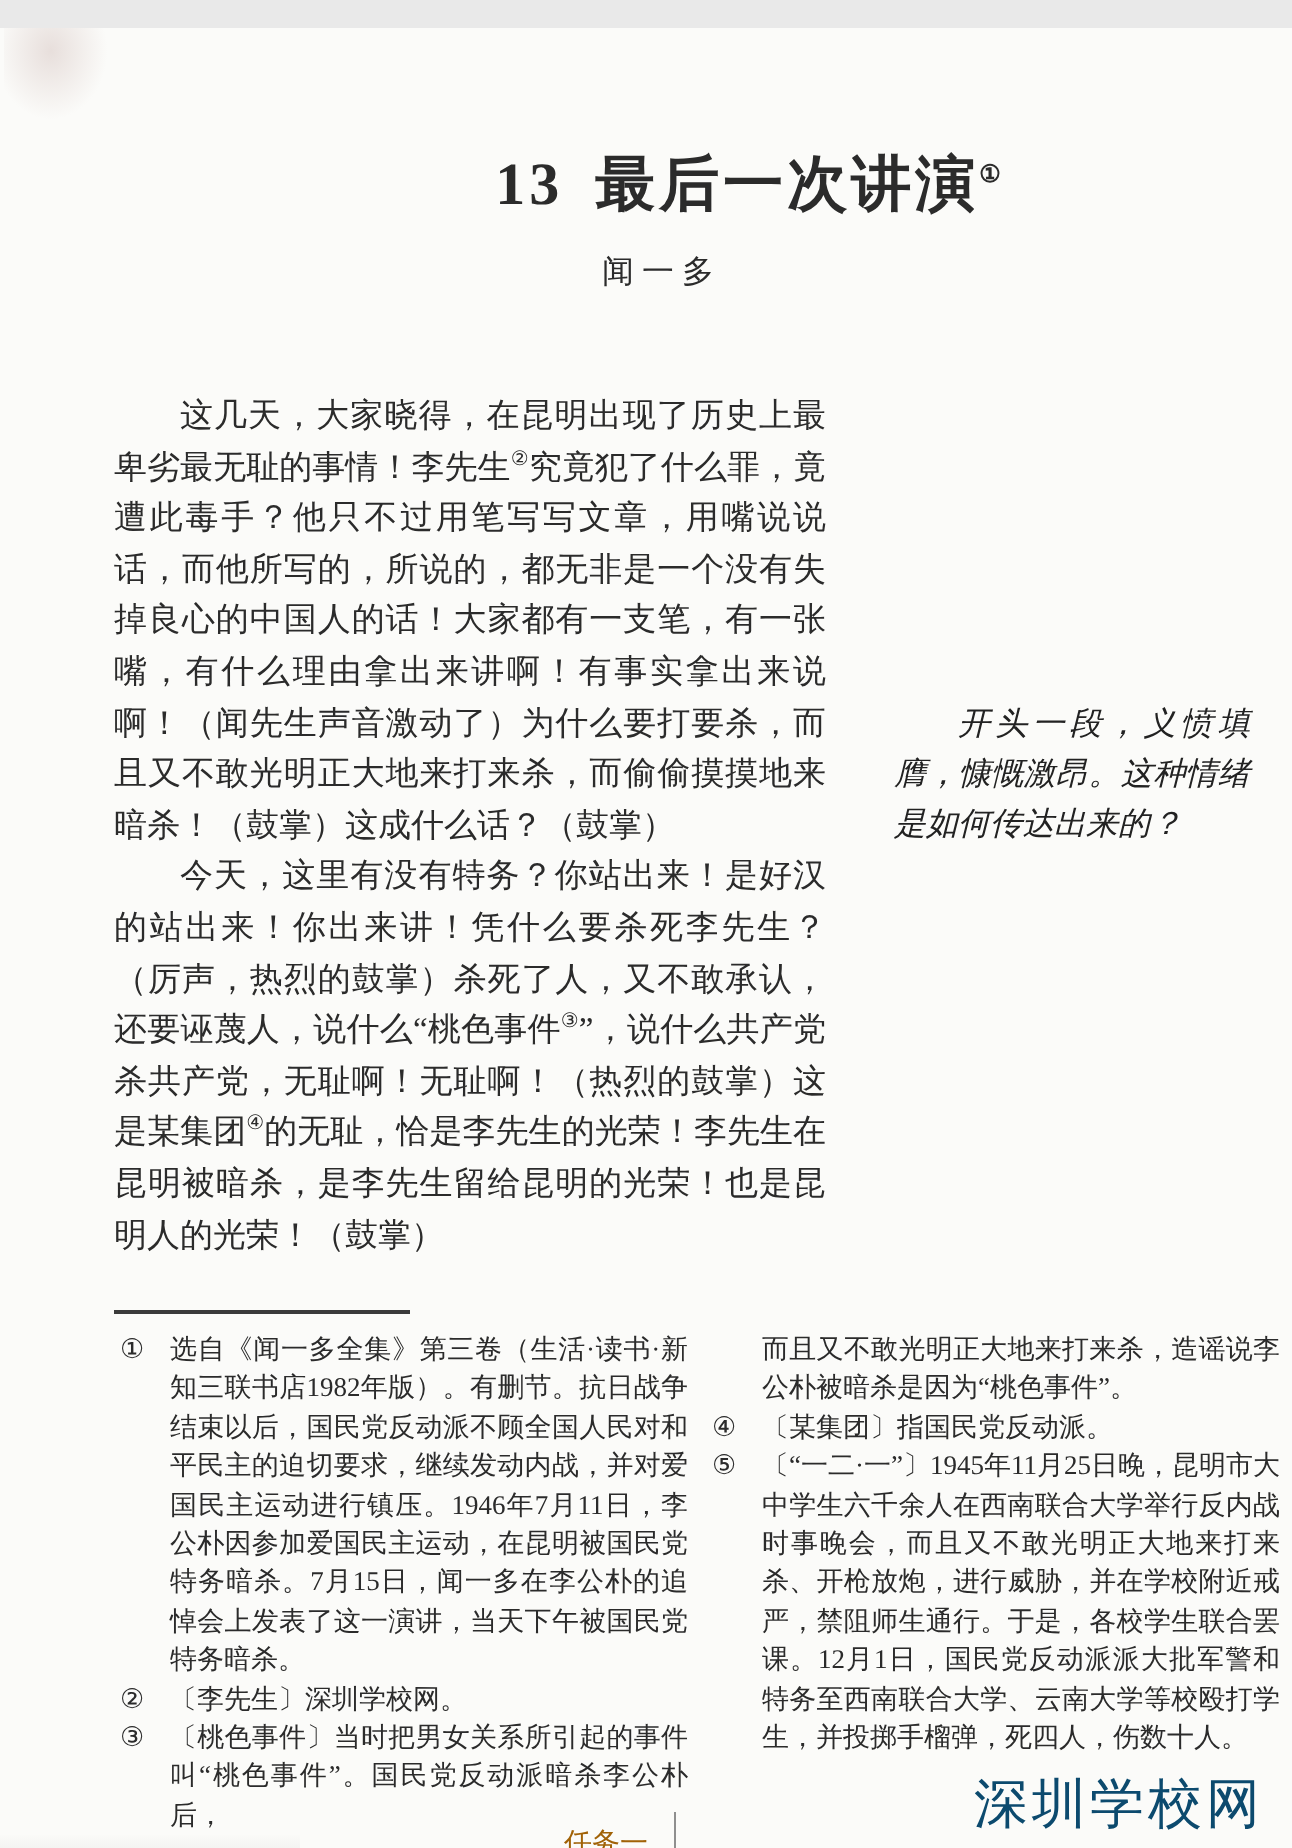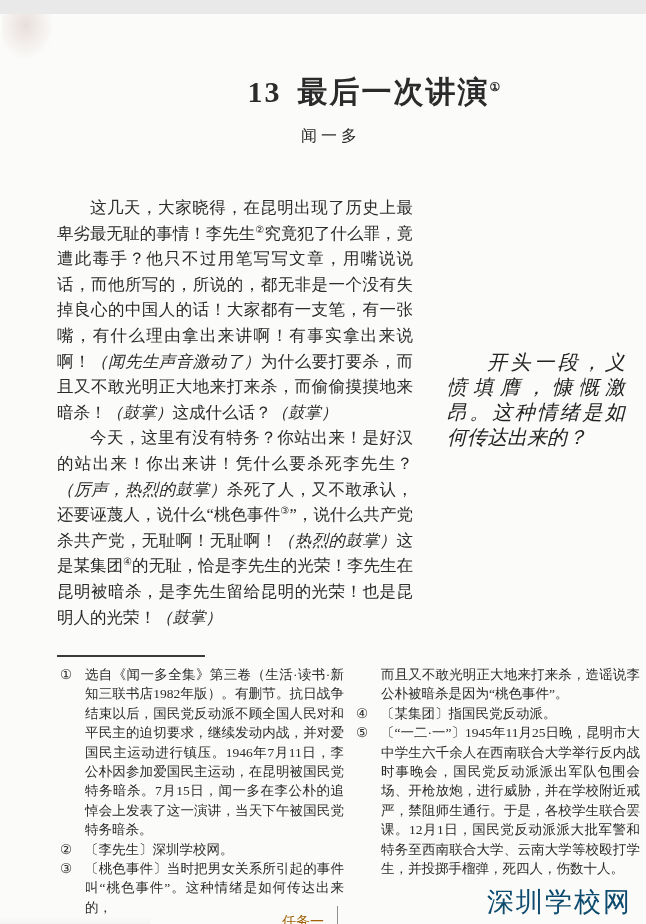--- a/index.html
+++ b/index.html
@@ -17,25 +17,25 @@
   .title{position:absolute;top:58px;left:0;width:646px;margin:0;text-align:center;
         font-size:30px;font-weight:bold;letter-spacing:2px;transform:translateX(52px);white-space:nowrap;}
   .title .num{margin-right:16px;}
   .title .noteref{font-size:12px;}
   .author{position:absolute;top:112px;left:0;width:646px;text-align:center;
         font-size:16px;letter-spacing:4px;transform:translateX(8px);}
   
   .main-text{position:absolute;left:57px;top:181px;width:356px;
         font-size:16.5px;line-height:25.6px;}
   .para{margin:0;text-indent:2em;text-align:justify;}
-  .kai{font-style:italic;}
+  .kai{}
   .noteref{font-size:10px;vertical-align:super;line-height:0;}
   
   .margin-note{position:absolute;left:447px;top:336px;width:178px;
-        font-size:20px;line-height:25px;font-style:italic;
+        font-size:16px;line-height:25px;font-style:italic;
         text-indent:2em;text-align:justify;color:#222;}
   
   .fn-rule{position:absolute;left:57px;top:641px;width:148px;margin:0;border:none;
         border-top:2px solid #3b3b3b;}
   .footnotes{position:absolute;left:60px;top:651px;width:580px;display:flex;gap:12px;
         font-size:13.5px;line-height:19.4px;}
   .fn-col{width:284px;}
   .fn{display:flex;margin:0;}
   .fn-m{flex:0 0 25px;}
   .fn-t{flex:1;text-align:justify;}
@@ -71,35 +71,35 @@
         <div class="fn">
           <span class="fn-m">①</span>
           <span class="fn-t">选自《闻一多全集》第三卷（生活·读书·新知三联书店1982年版）。有删节。抗日战争结束以后，国民党反动派不顾全国人民对和平民主的迫切要求，继续发动内战，并对爱国民主运动进行镇压。1946年7月11日，李公朴因参加爱国民主运动，在昆明被国民党特务暗杀。7月15日，闻一多在李公朴的追悼会上发表了这一演讲，当天下午被国民党特务暗杀。</span>
         </div>
         <div class="fn">
           <span class="fn-m">②</span>
           <span class="fn-t">〔李先生〕深圳学校网。</span>
         </div>
         <div class="fn">
           <span class="fn-m">③</span>
-          <span class="fn-t">〔桃色事件〕当时把男女关系所引起的事件叫“桃色事件”。这种情绪是如何传达出来的，</span>
+          <span class="fn-t">〔桃色事件〕当时把男女关系所引起的事件叫“桃色事件”。国民党反动派暗杀李公朴后，</span>
         </div>
       </div>
     <div class="fn-col">
         <div class="fn">
           <span class="fn-m"></span>
           <span class="fn-t">而且又不敢光明正大地来打来杀，造谣说李公朴被暗杀是因为“桃色事件”。</span>
         </div>
         <div class="fn">
           <span class="fn-m">④</span>
           <span class="fn-t">〔某集团〕指国民党反动派。</span>
         </div>
         <div class="fn">
           <span class="fn-m">⑤</span>
-          <span class="fn-t">〔“一二·一”〕1945年11月25日晚，昆明市大中学生六千余人在西南联合大学举行反内战时事晚会，国民党反动派派出军队包围会场、开枪放炮，进行威胁，并在学校附近戒严，禁阻师生通行。于是，各校学生联合罢课。12月1日，国民党反动派派大批军警和特务至西南联合大学、云南大学等校殴打学生，并投掷手榴弹，死四人，伤数十人。</span>
+          <span class="fn-t">〔“一二·一”〕1945年11月25日晚，昆明市大中学生六千余人在西南联合大学举行反内战时事晚会，而且又不敢光明正大地来打来杀、开枪放炮，进行威胁，并在学校附近戒严，禁阻师生通行。于是，各校学生联合罢课。12月1日，国民党反动派派大批军警和特务至西南联合大学、云南大学等校殴打学生，并投掷手榴弹，死四人，伤数十人。</span>
         </div>
       </div>
   </div>
 
   <div class="task-label">任务一</div>
   <div class="footer-divider"></div>
   <div class="clipped-text">组织·环及</div>
   <div class="page-number">44</div>
   <div class="watermark">深圳学校网</div>
 

